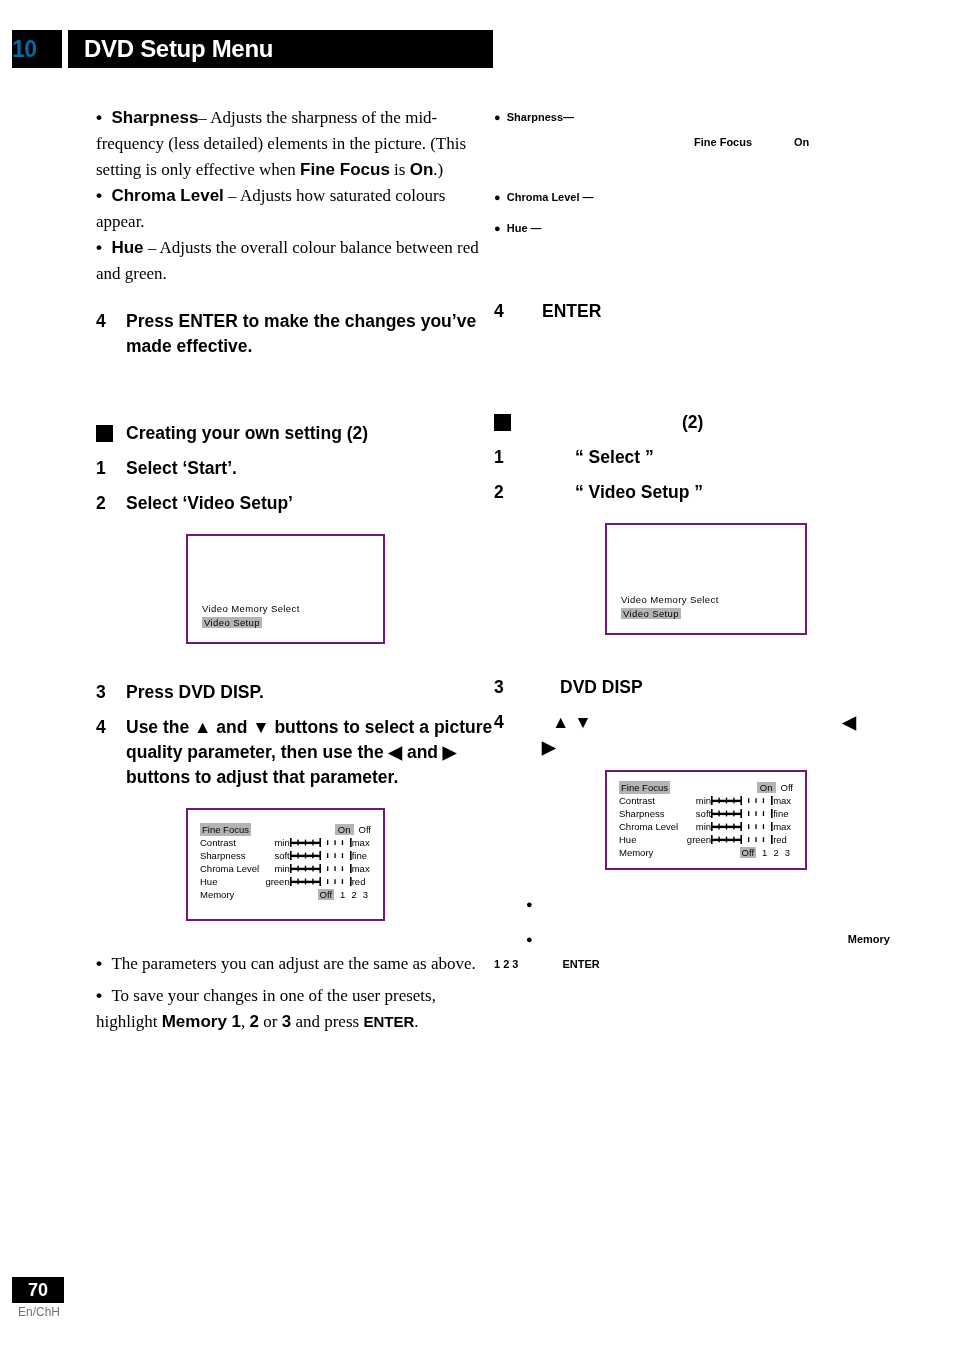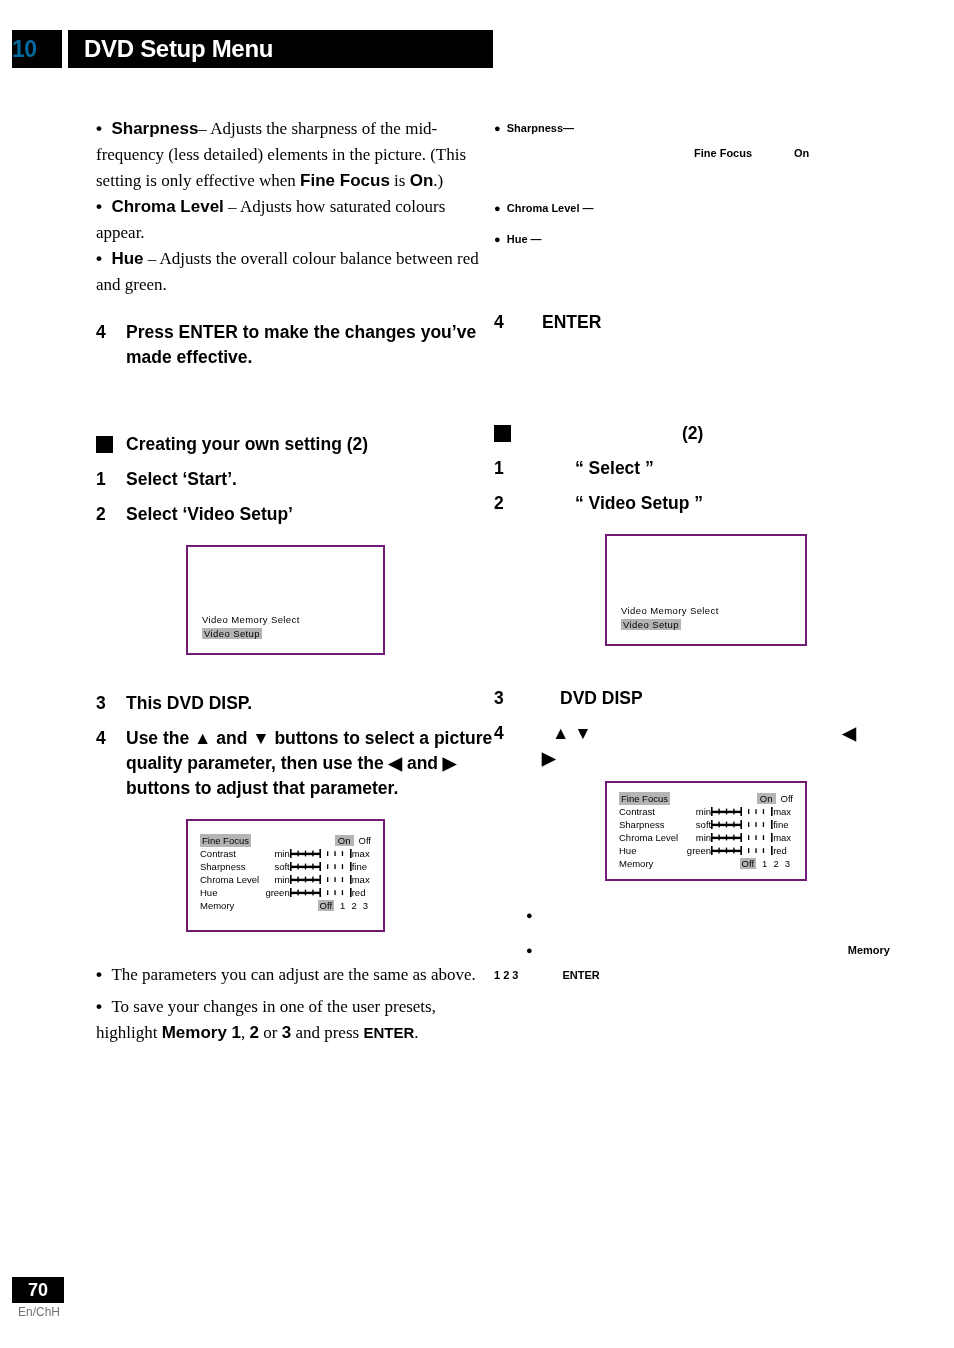--- a/index.html
+++ b/index.html
@@ -61,21 +61,21 @@
     font-size: 24px;
     line-height: 38px;
     padding-left: 16px;
     box-sizing: border-box;
     letter-spacing: -0.3px;
   }
 
   
   .col {
     position: absolute;
-    top: 116px;
+    top: 105px;
     width: 400px;
   }
   .col-left  { left: 96px; }
   .col-right { left: 494px; }
 
   
   .para {
     font-family: "Liberation Serif", serif;
     font-size: 17px;
     line-height: 26px;
@@ -268,21 +268,21 @@
         <div><span class="hl">Video Setup</span></div>
       </div>
     </div>
   </div>
 
   <div class="sp30"></div>
   <div class="sp6"></div>
 
   <div class="step">
     <span class="num">3</span>
-    <span>This DVD DISP.</span>
+    <span>Press DVD DISP.</span>
   </div>
 
   <div class="sp10"></div>
 
   <div class="step">
     <span class="num">4</span>
     <span>Use the ▲ and ▼ buttons to select a picture quality parameter, then use the ◀ and ▶ buttons to adjust that parameter.</span>
   </div>
 
   <div class="sp18"></div>

